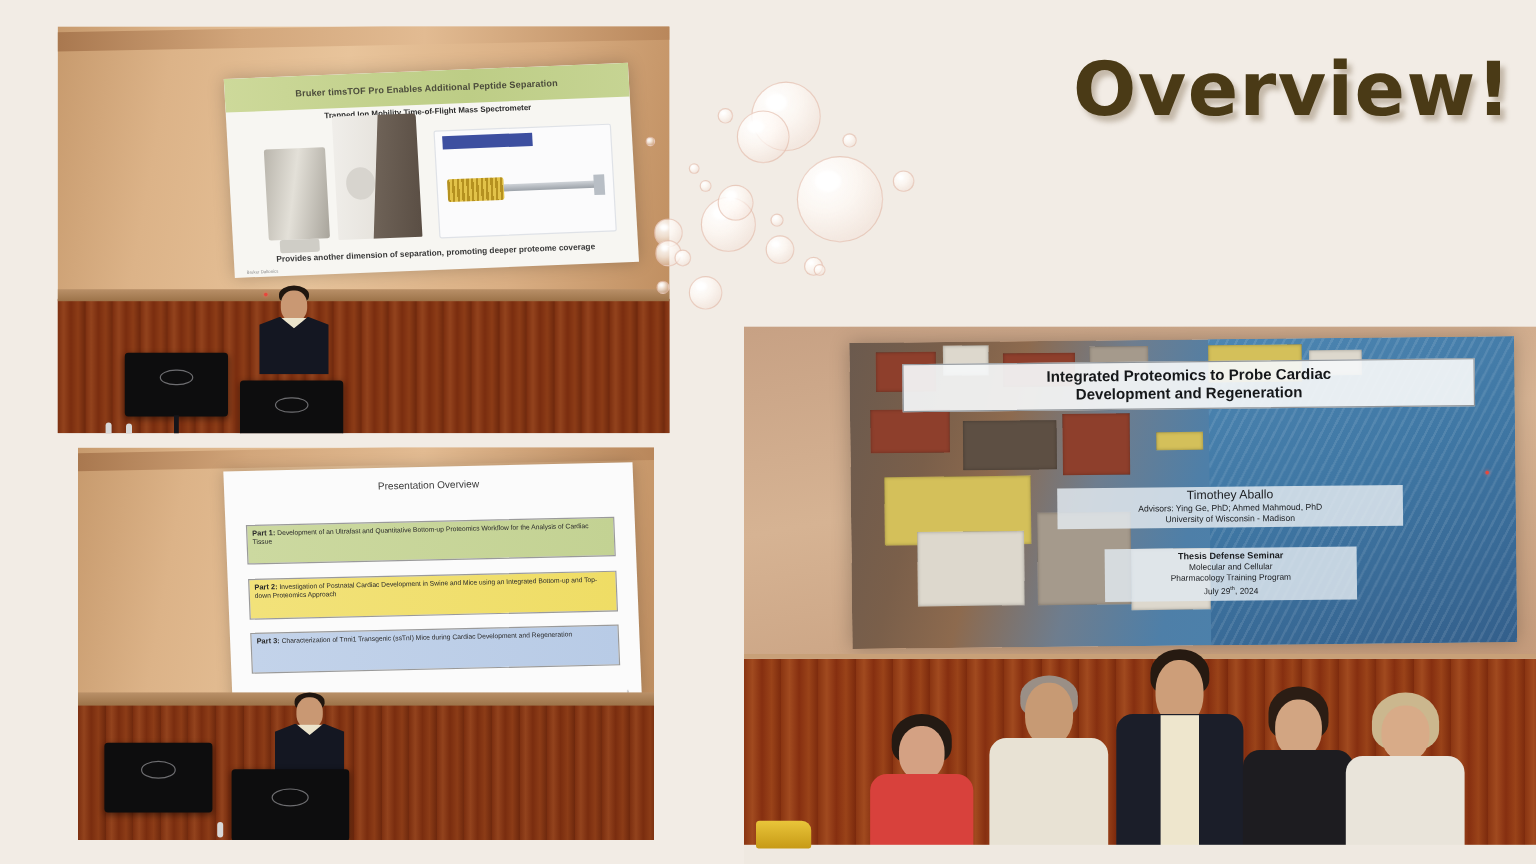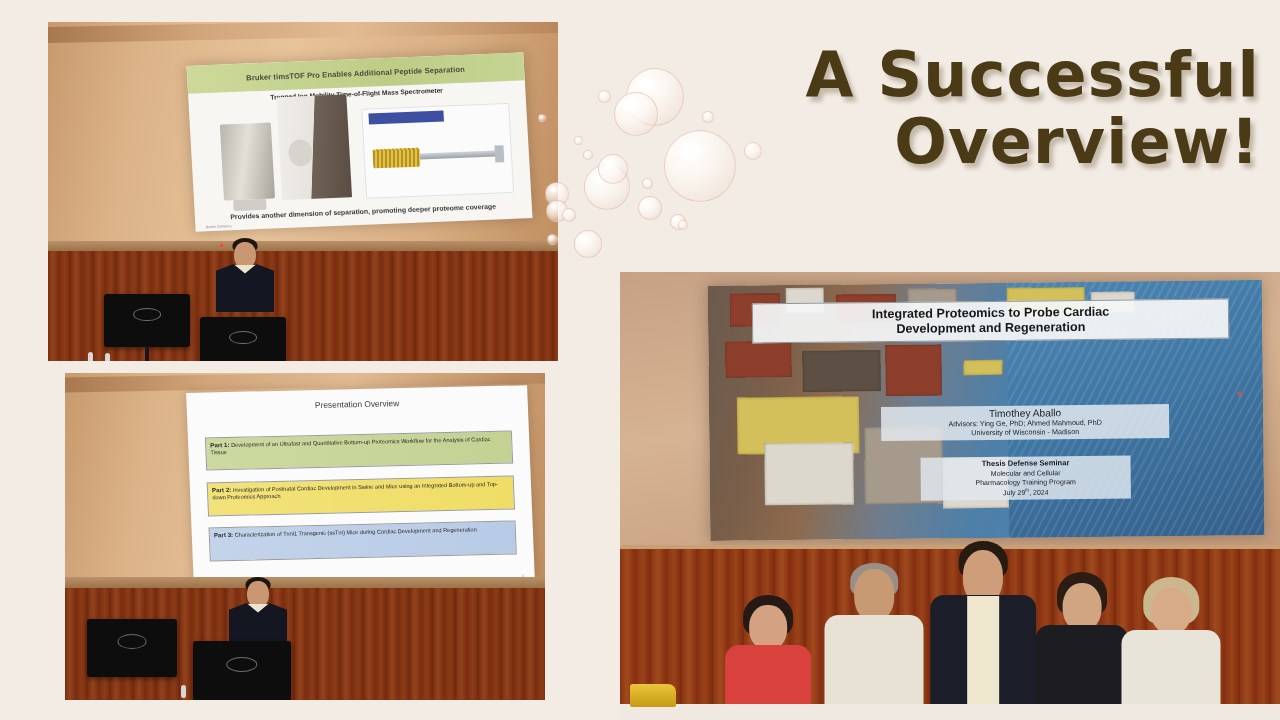--- a/index.html
+++ b/index.html
@@ -335,21 +335,20 @@
     width: 7%; height: 5%;
     background: linear-gradient(180deg,#e9c53a,#c79a16);
     border-radius: 3px 8px 2px 2px;
     z-index: 6;
   }
 </style>
 </head>
 <body style="background: rgb(242, 236, 229);">
 
 <div id="slide-title" style="color: rgb(74, 58, 22);">
-  <span class="tline">A Successful</span>
   <span class="tline">Overview!</span>
 </div>
 
 <div id="bubble-cluster">
   <div class="bubble" style="left:90px;top:0px;width:58px;height:58px;"></div>
   <div class="bubble" style="left:78px;top:24px;width:44px;height:44px;"></div>
   <div class="bubble" style="left:128px;top:62px;width:72px;height:72px;"></div>
   <div class="bubble" style="left:48px;top:96px;width:46px;height:46px;"></div>
   <div class="bubble" style="left:62px;top:86px;width:30px;height:30px;"></div>
   <div class="bubble" style="left:102px;top:128px;width:24px;height:24px;"></div>

